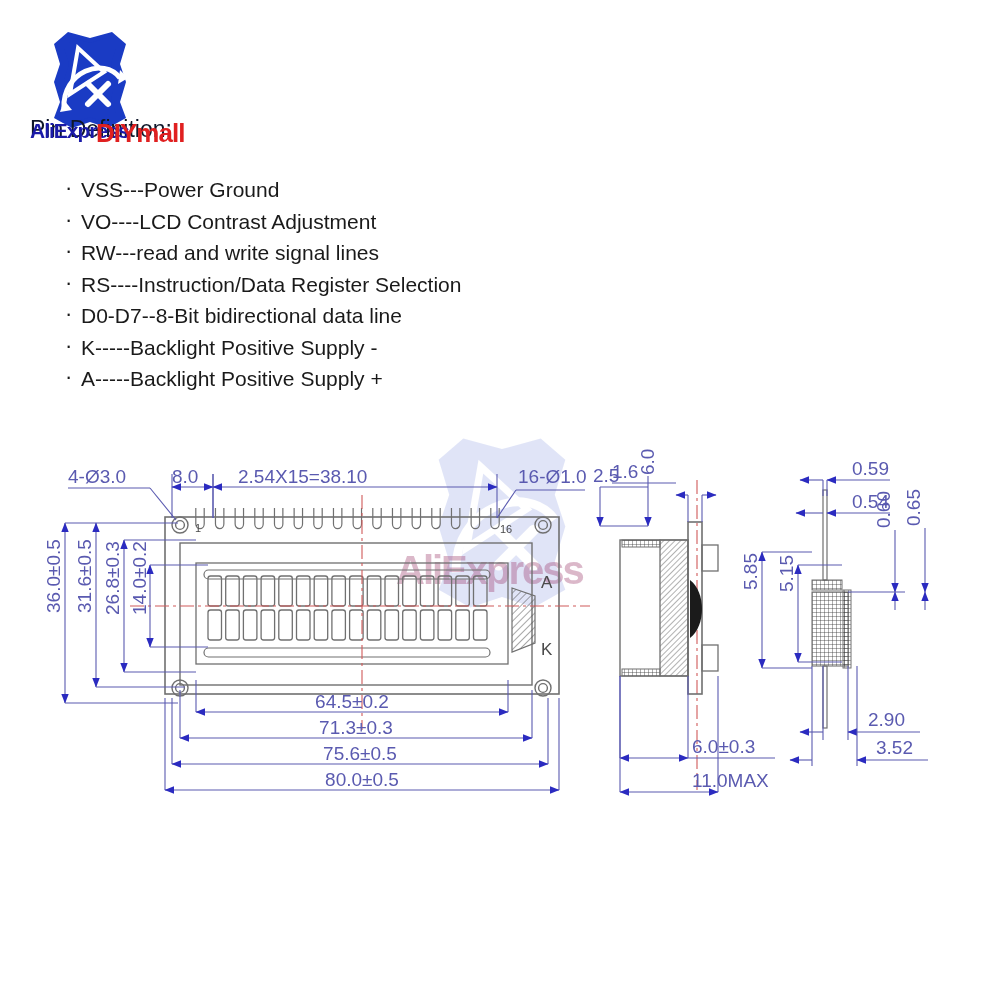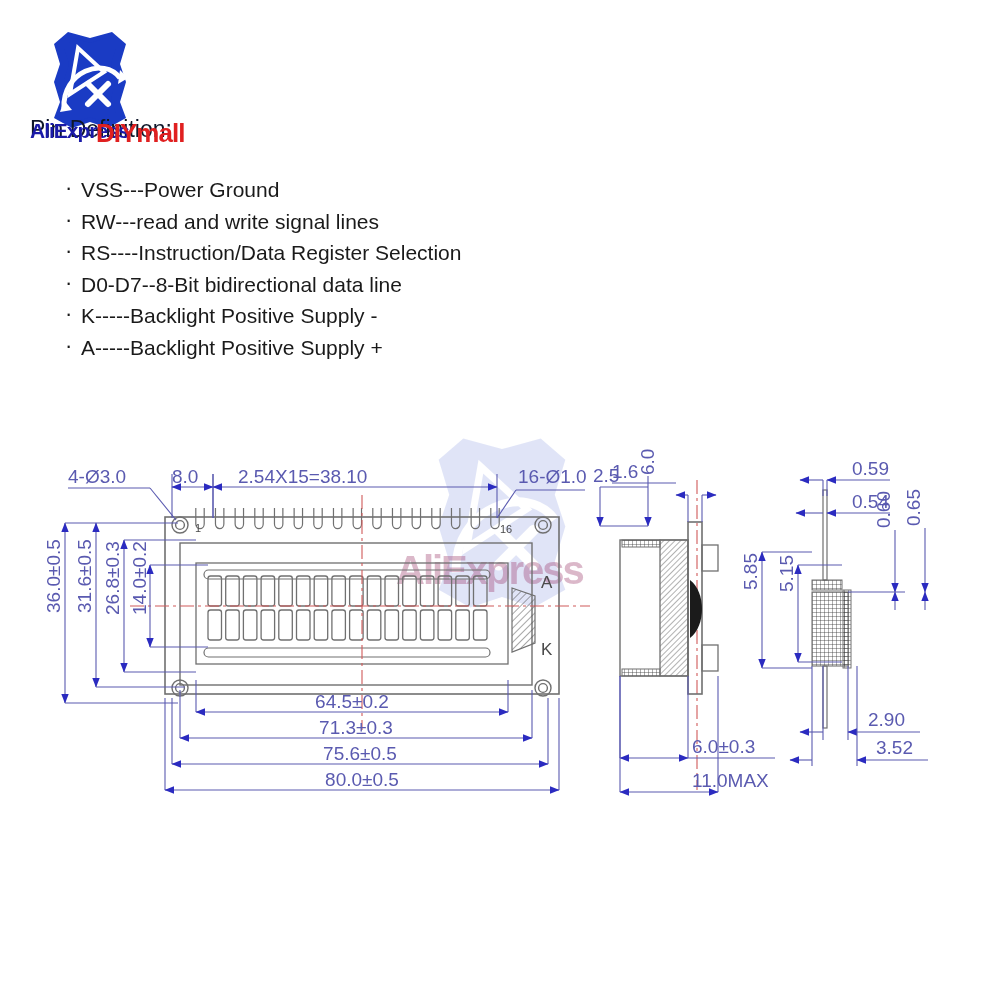--- a/index.html
+++ b/index.html
@@ -146,20 +146,21 @@
     </g>
   </svg>
 </div>
 
 <div id="pin-heading">Pin Definition:</div>
 <div class="head-overlay" id="head-overlay-blue">AliExpress</div>
 <div class="head-overlay" id="head-overlay-red">DIYmall</div>
 
 <ul id="pin-list">
   <li>VSS---Power Ground</li>
+  <li>VO----LCD Contrast Adjustment</li>
   <li>RW---read and write signal lines</li>
   <li>RS----Instruction/Data Register Selection</li>
   <li>D0-D7--8-Bit bidirectional data line</li>
   <li>K-----Backlight Positive Supply -</li>
   <li>A-----Backlight Positive Supply +</li>
 </ul>
 
 <div id="wm-logo">
   <svg width="220" height="190" viewBox="0 0 112 108">
     <path d="M20 18 L34 6 L56 12 L78 6 L92 18 L86 38 L92 56 L86 76 L92 92

